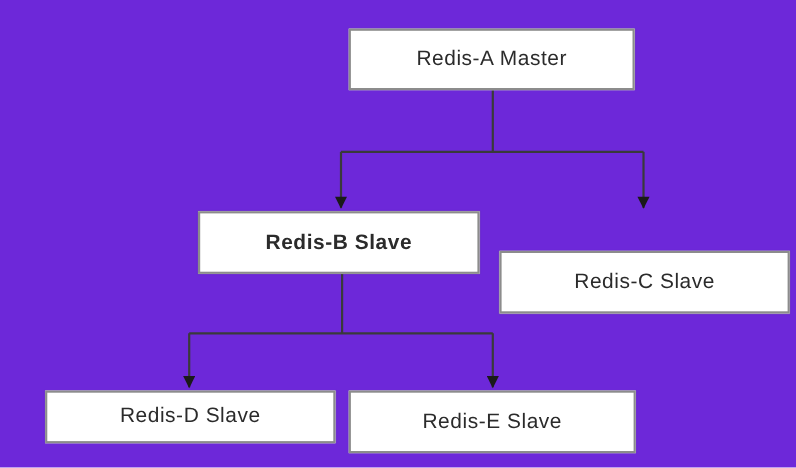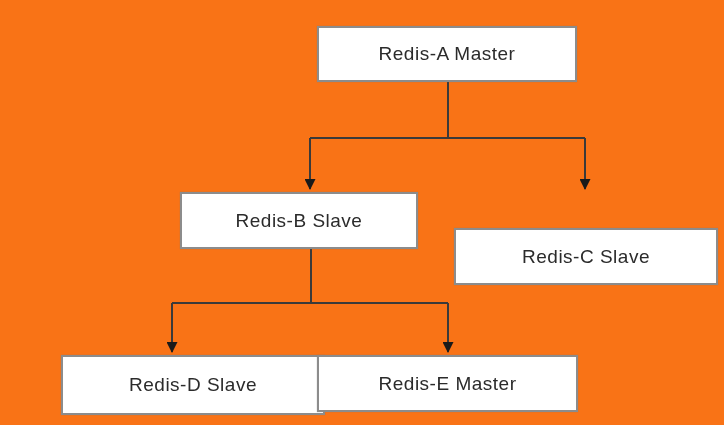--- a/index.html
+++ b/index.html
@@ -4,21 +4,21 @@
 <style>
   html, body {
     margin: 0;
     padding: 0;
     background: #ffffff;
   }
   .canvas {
     position: relative;
     width: 724px;
     height: 425px;
-    background: #f97316;
+    background: #6d28d9;
     overflow: hidden;
     font-family: "Liberation Sans", "DejaVu Sans", sans-serif;
   }
   .connector-layer {
     position: absolute;
     left: 0;
     top: 0;
     width: 724px;
     height: 425px;
     pointer-events: none;
@@ -34,23 +34,23 @@
     justify-content: center;
   }
   .node-label {
     font-size: 19px;
     color: #2b2b2b;
     letter-spacing: 0.5px;
     white-space: nowrap;
   }
   
   .node-a { left: 317px; top: 26px;  width: 260px; height: 56px; }
-  .node-b { left: 180px; top: 192px; width: 238px; height: 57px; }
+  .node-b { left: 180px; top: 192px; width: 256px; height: 57px; font-weight: bold; }
   .node-c { left: 454px; top: 192px; width: 264px; height: 57px; margin-top: 36px; }
-  .node-d { left: 41px;  top: 355px; width: 264px; height: 60px; margin-left: 20px; }
+  .node-d { left: 41px;  top: 355px; width: 264px; height: 48px; }
   .node-e { left: 317px; top: 355px; width: 261px; height: 57px; }
   .edge {
     stroke: #3a3a3a;
     stroke-width: 2;
     fill: none;
   }
 </style>
 </head>
 <body>
 
@@ -84,16 +84,16 @@
 
   <div class="node node-c">
     <span class="node-label">Redis-C Slave</span>
   </div>
 
   <div class="node node-d">
     <span class="node-label">Redis-D Slave</span>
   </div>
 
   <div class="node node-e">
-    <span class="node-label">Redis-E Master</span>
+    <span class="node-label">Redis-E Slave</span>
   </div>
 
 </div>
 
 </body></html>

